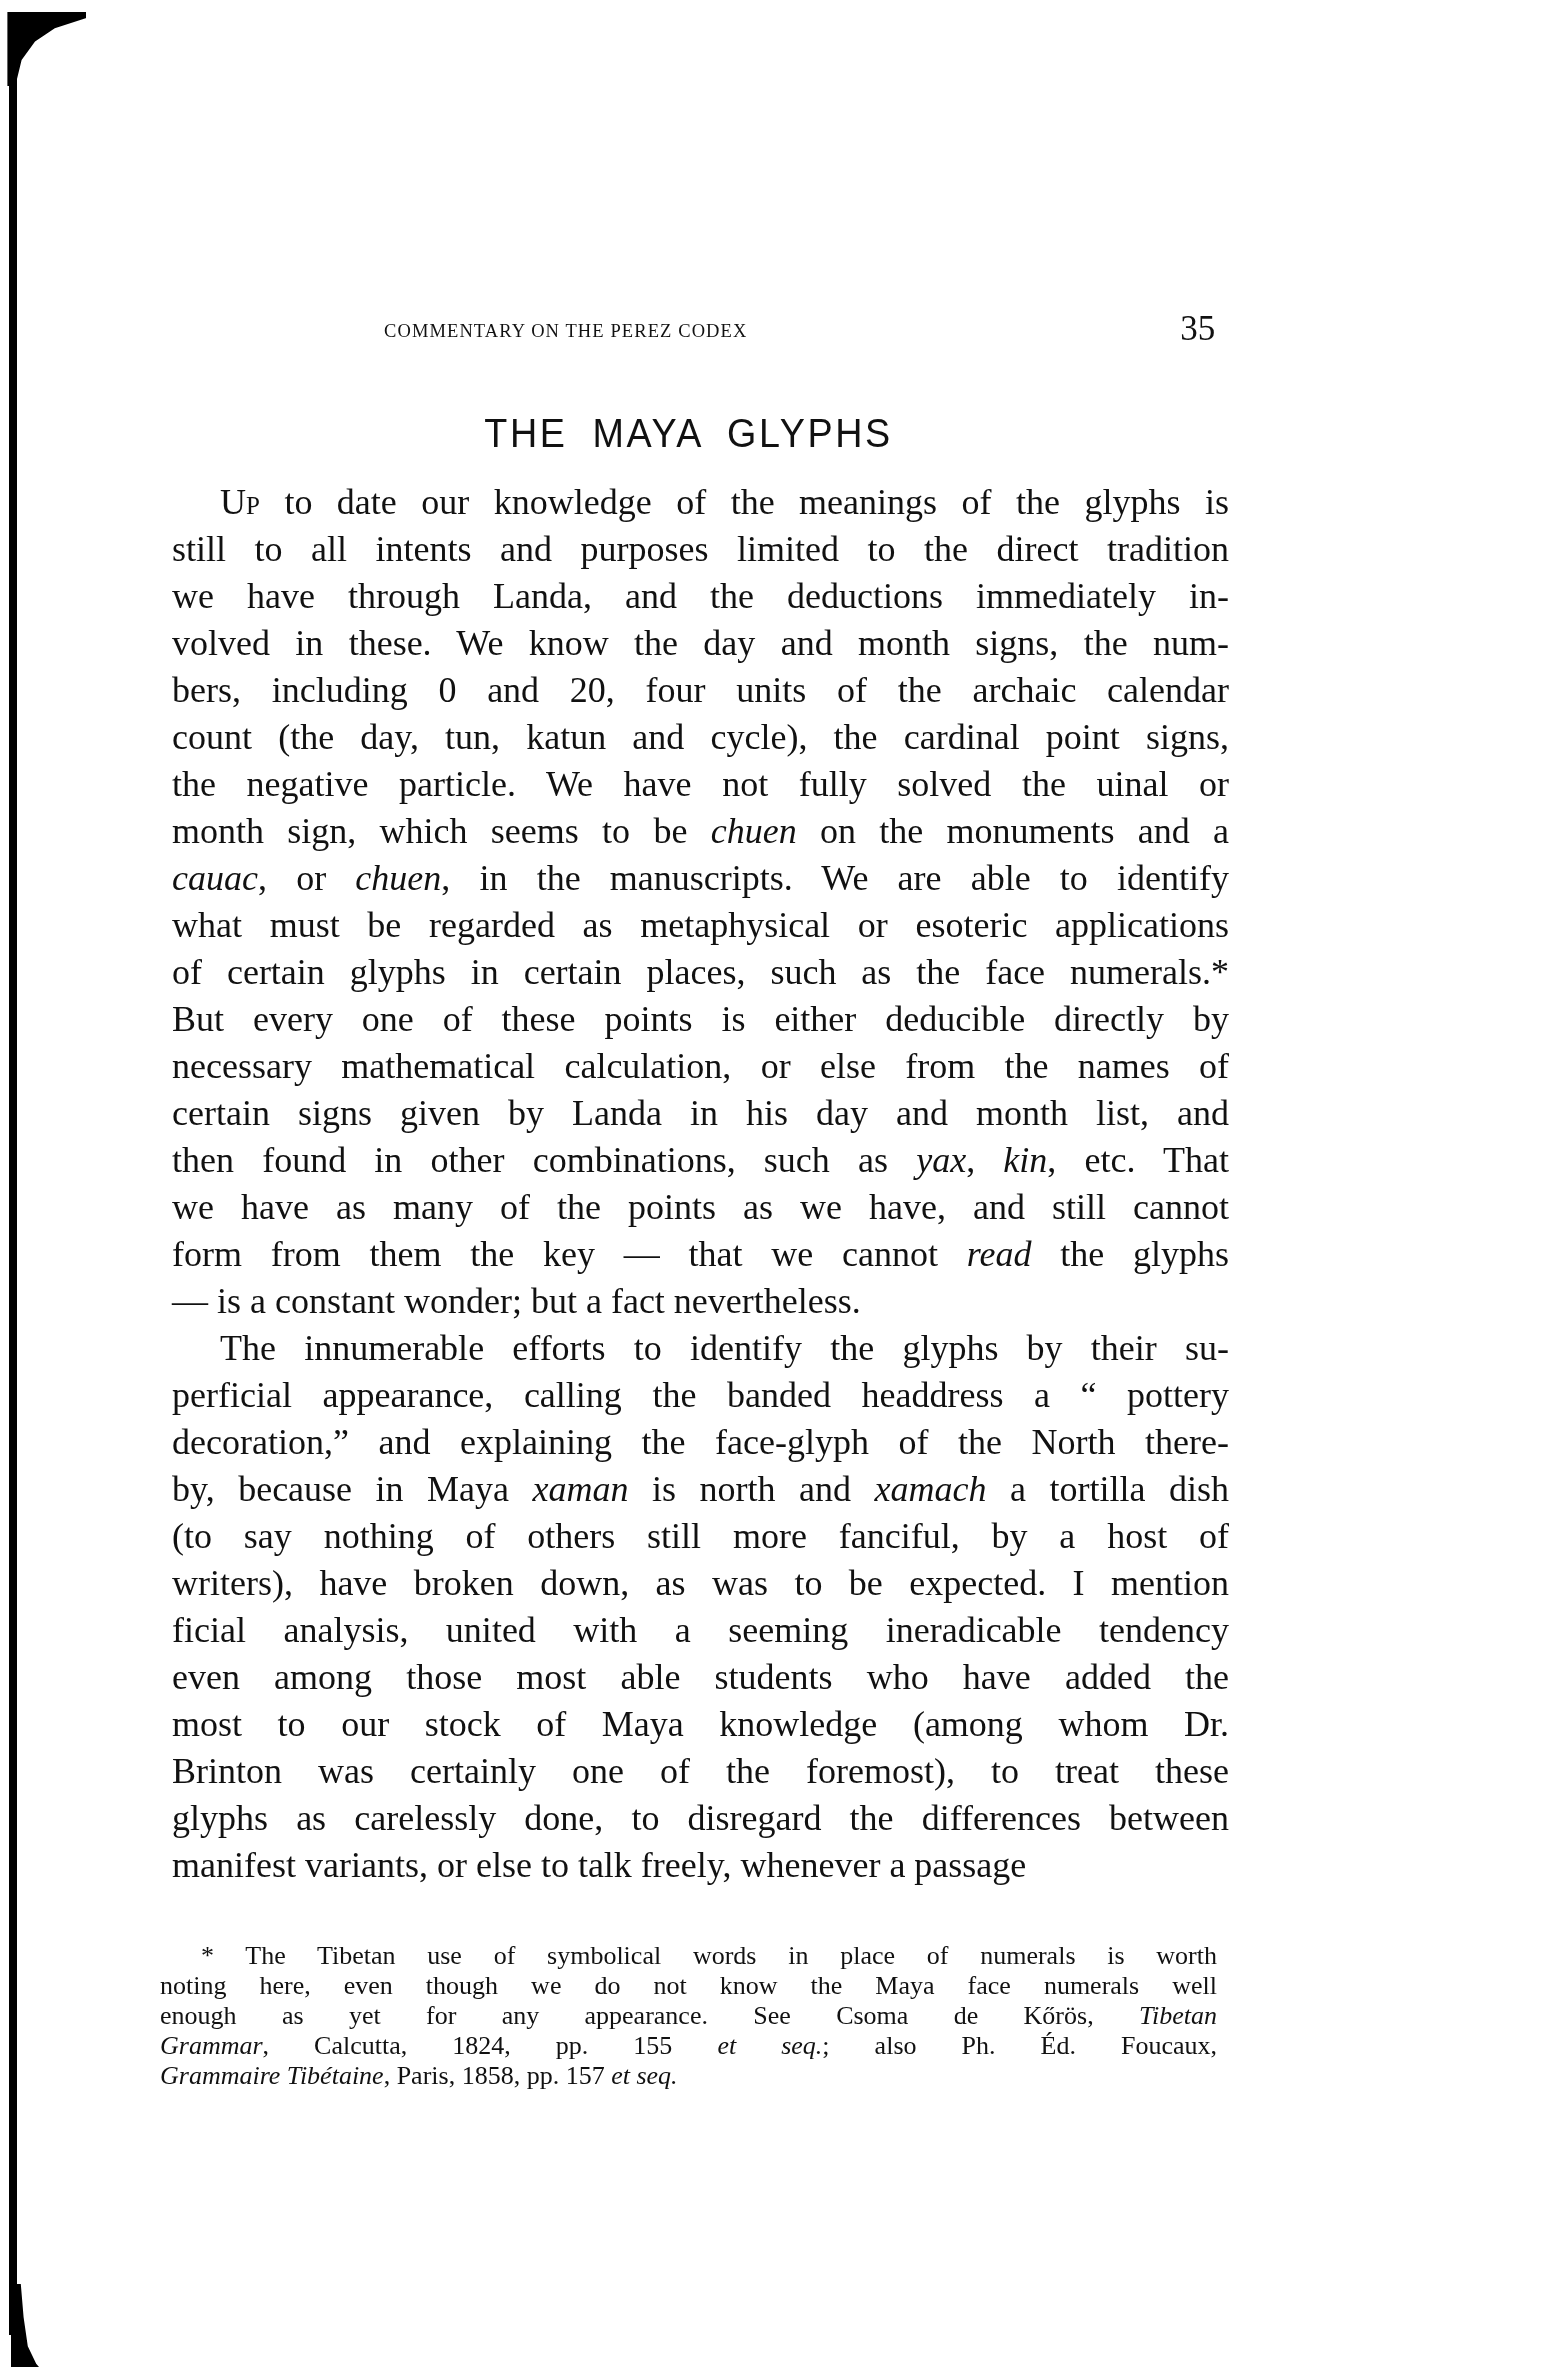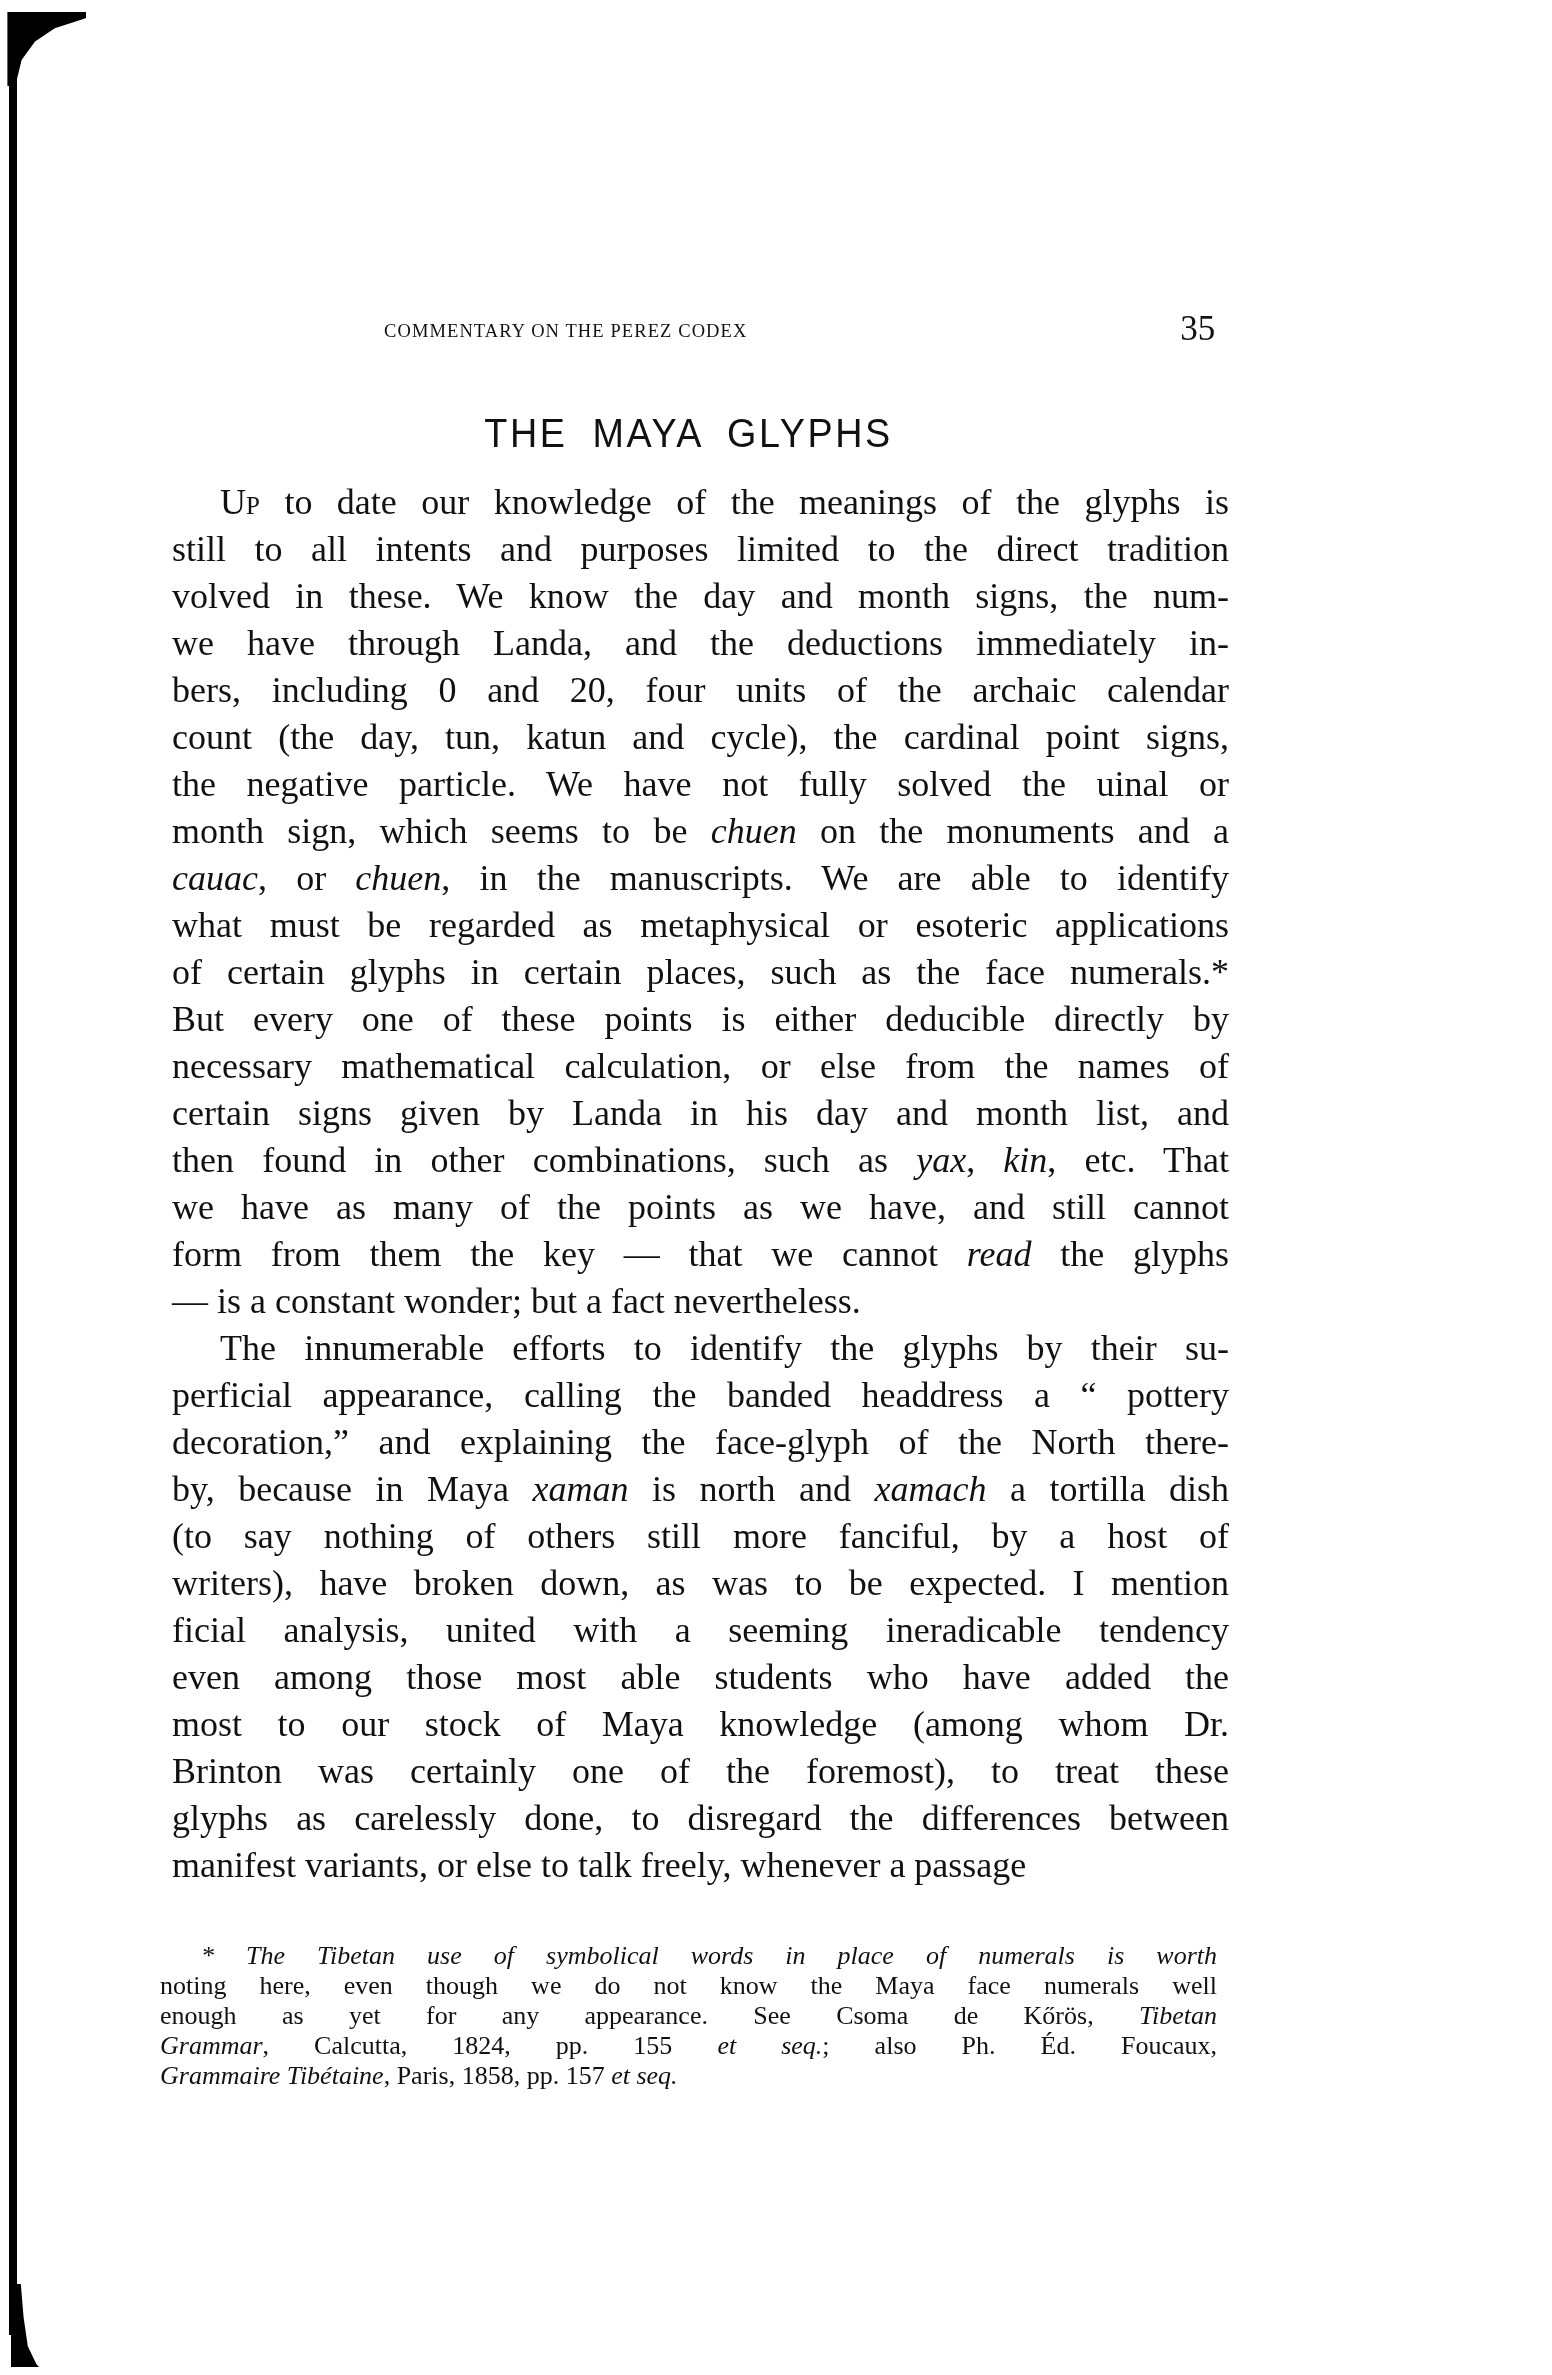--- a/index.html
+++ b/index.html
@@ -44,42 +44,42 @@
   .body-text .line.last { text-align-last: left; }
   .body-text .line.indent { padding-left: 48px; }
   .sc { font-variant: small-caps; }
   em { font-style: italic; }
   .footnote {
     position: absolute; left: 0; top: 1941px; width: 1057px;
     font-size: 26px; line-height: 30px;
   }
   .footnote .line { display: block; height: 30px; white-space: nowrap; text-align: justify; text-align-last: justify; }
   .footnote .line.last { text-align-last: left; }
-  .footnote .line.indent { padding-left: 41px; font-style: italic; }
+  .footnote .line.indent { padding-left: 41px; }
 </style>
 </head>
 <body>
 
 <div class="scan-edge edge-top"></div>
 <div class="scan-edge edge-bar"></div>
 <div class="scan-edge edge-bottom"></div>
 
 <div class="page">
   <div class="running-head">
     <span class="running-head-title">COMMENTARY ON THE PEREZ CODEX</span>
     <span class="page-number">35</span>
   </div>
 
   <div class="section-title">THE MAYA GLYPHS</div>
 
   <div class="body-text" id="body-text">
       <span class="line indent"><span class="sc">Up</span><span> to date our knowledge of the meanings of the glyphs is</span></span>
       <span class="line"><span>still to all intents and purposes limited to the direct tradition</span></span>
+      <span class="line"><span>we have through Landa, and the deductions immediately in-</span></span>
       <span class="line"><span>volved in these.  We know the day and month signs, the num-</span></span>
-      <span class="line"><span>we have through Landa, and the deductions immediately in-</span></span>
       <span class="line"><span>bers, including 0 and 20, four units of the archaic calendar</span></span>
       <span class="line"><span>count (the day, tun, katun and cycle), the cardinal point signs,</span></span>
       <span class="line"><span>the negative particle.  We have not fully solved the uinal or</span></span>
       <span class="line"><span>month sign, which seems to be </span><em>chuen</em><span> on the monuments and a</span></span>
       <span class="line"><em>cauac</em><span>, or </span><em>chuen</em><span>, in the manuscripts.  We are able to identify</span></span>
       <span class="line"><span>what must be regarded as metaphysical or esoteric applications</span></span>
       <span class="line"><span>of certain glyphs in certain places, such as the face numerals.*</span></span>
       <span class="line"><span>But every one of these points is either deducible directly by</span></span>
       <span class="line"><span>necessary mathematical calculation, or else from the names of</span></span>
       <span class="line"><span>certain signs given by Landa in his day and month list, and</span></span>

